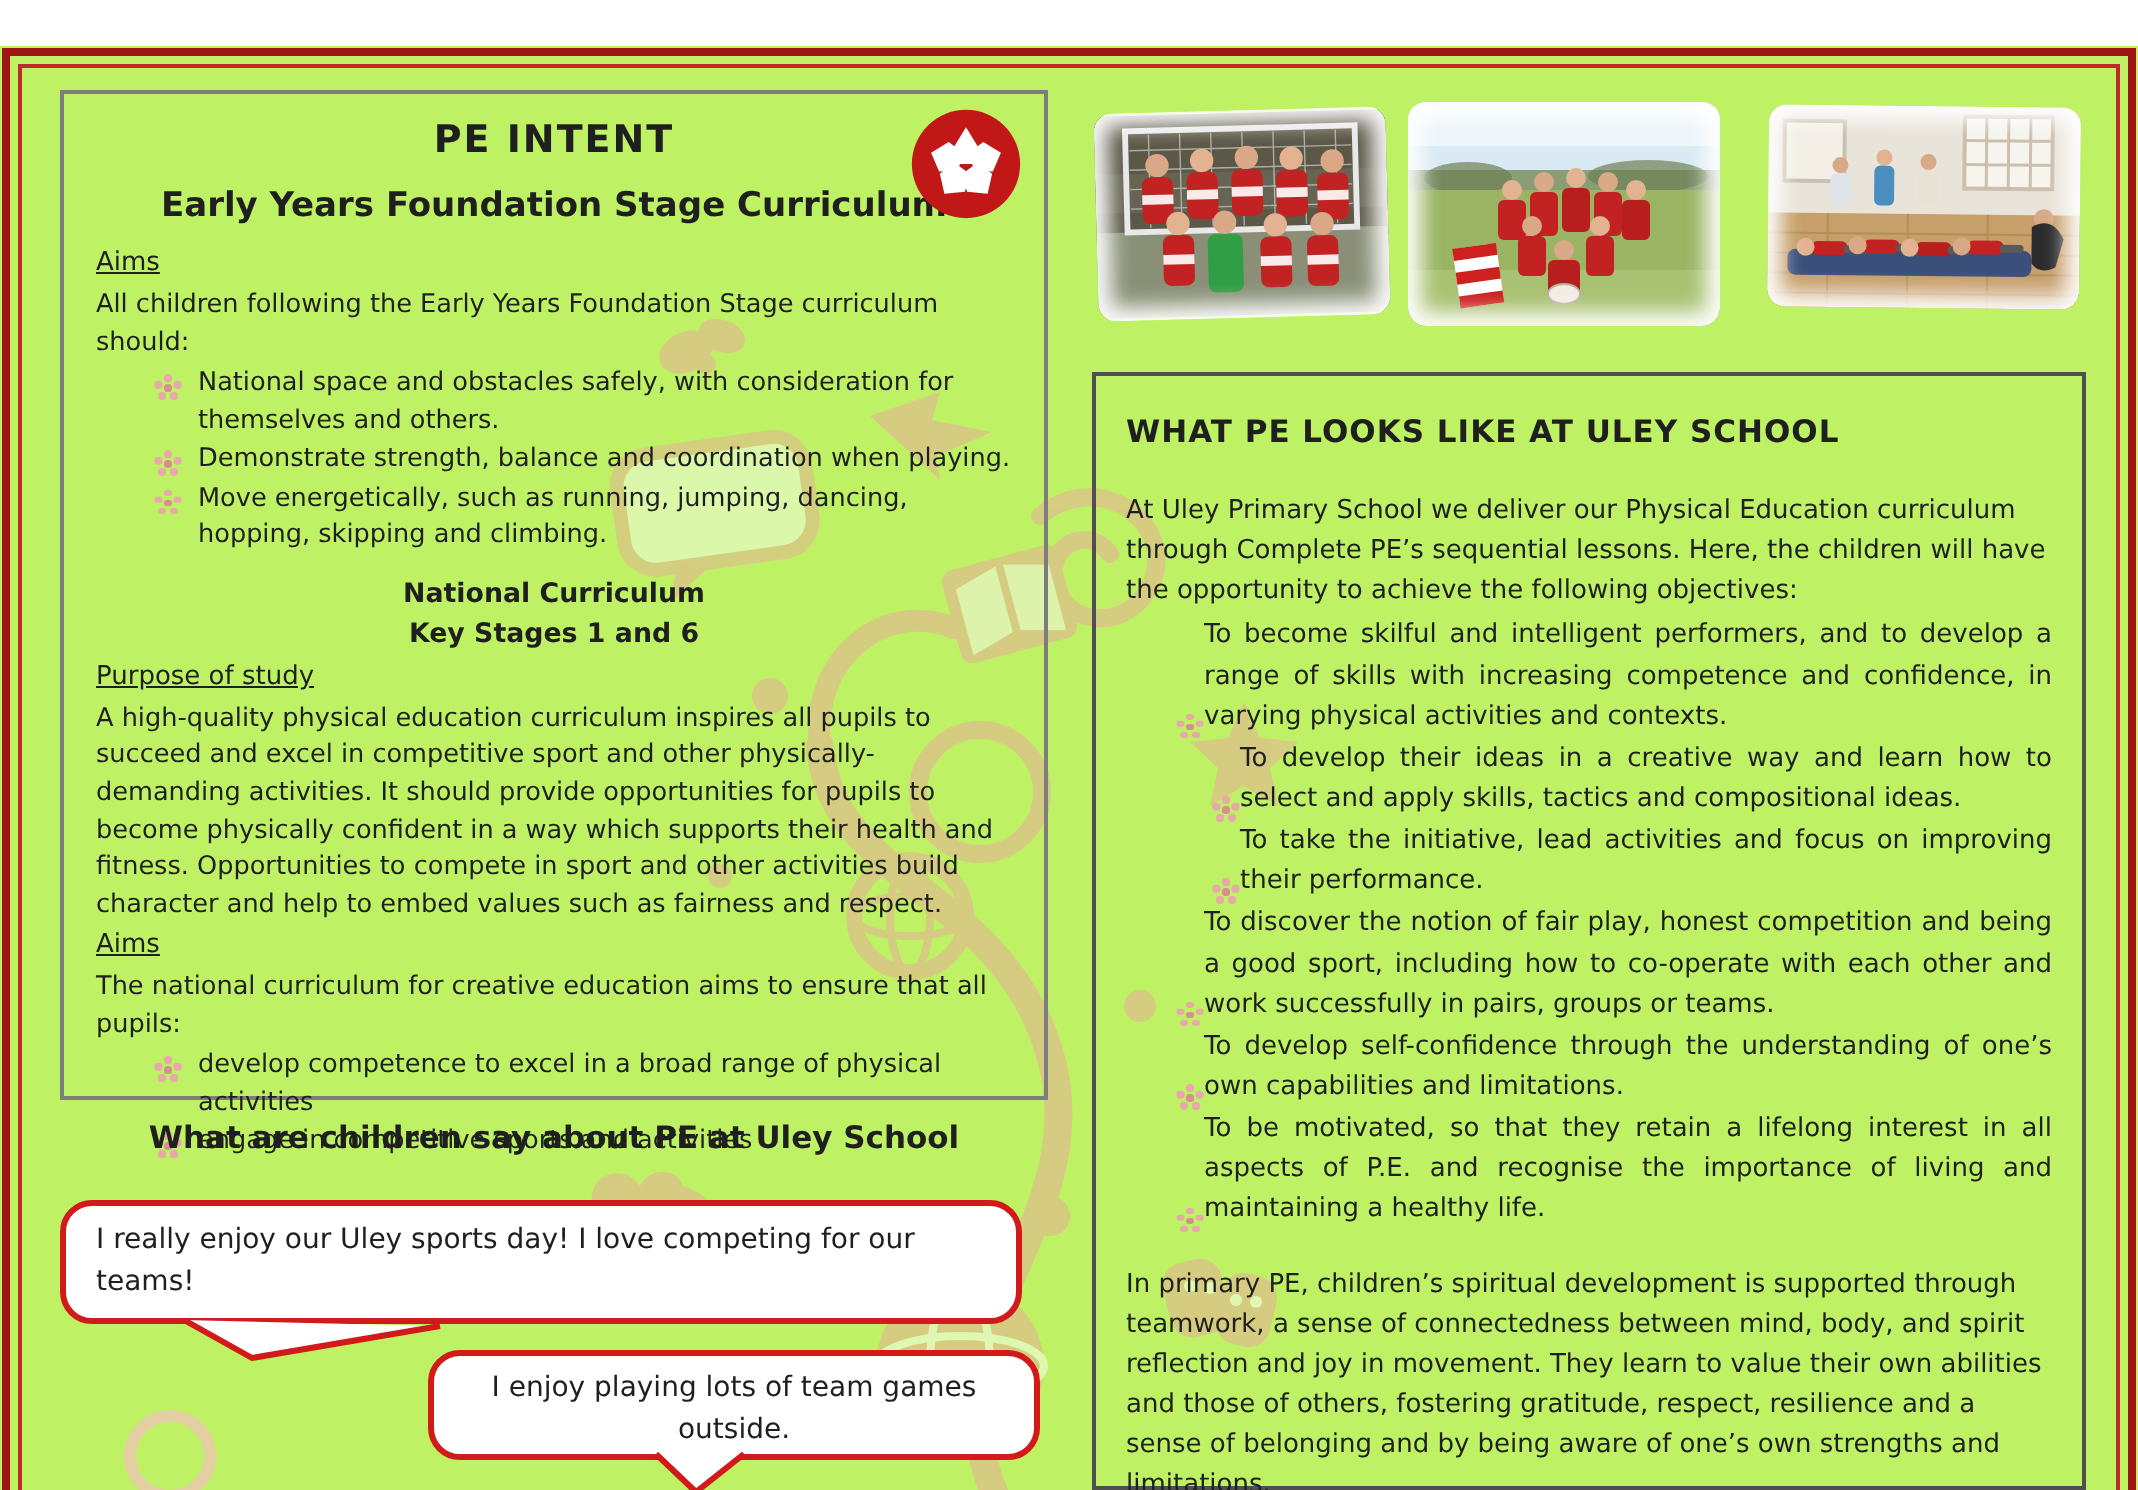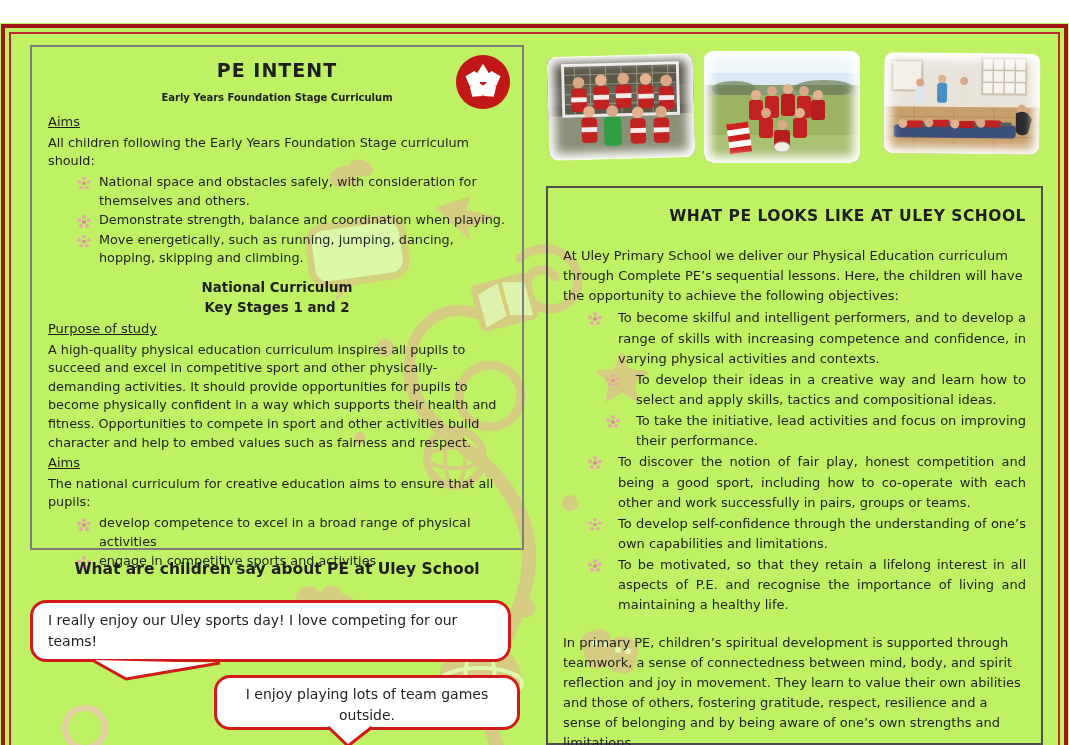--- a/index.html
+++ b/index.html
@@ -9,21 +9,21 @@
   .border-outer{position:absolute;inset:1px;border:4px solid #9e1616;pointer-events:none;z-index:6;}
   .border-inner{position:absolute;inset:9px;border:2px solid #bc2a2a;pointer-events:none;z-index:6;}
 
   .flourish{position:absolute;left:265px;top:115px;width:465px;height:625px;z-index:1;}
   .accents{position:absolute;inset:0;z-index:1;}
 
   
   .intent-box{position:absolute;left:30px;top:22px;width:494px;height:505px;box-sizing:border-box;
               border:2px solid #7d7d7d;padding:8px 16px;z-index:2;font-size:12.8px;line-height:1.45;}
   .intent-title{text-align:center;font-weight:bold;font-size:19px;letter-spacing:1px;margin:2px 0 6px;}
-  .intent-sub{text-align:center;font-weight:bold;font-size:10px;margin:0 0 8px;}
+  .intent-sub{text-align:center;font-weight:bold;font-size:17px;margin:0 0 8px;}
   .u{text-decoration:underline;}
   .hd{font-size:13px;margin:2px 0;}
   .para{margin:0 0 2px;}
   .ball{position:absolute;right:10px;top:6px;width:58px;height:58px;}
 
   .row{display:flex;gap:9px;margin:1px 0 1px 30px;}
   .row .txt{flex:1;}
   .fl{position:relative;width:12px;height:12px;flex:none;margin-top:4px;}
   .fl::before{content:"";position:absolute;left:4px;top:5px;width:3.5px;height:3.5px;border-radius:50%;
       background:#d98f8f;
@@ -44,23 +44,23 @@
   .photo svg{display:block;width:100%;height:100%;}
   .photo::after{content:"";position:absolute;inset:0;border-radius:9px;pointer-events:none;
                 box-shadow:inset 0 0 10px 7px rgba(255,255,255,.95);}
   .photo1{left:548px;top:32px;width:146px;height:104px;transform:rotate(-1.5deg);}
   .photo2{left:704px;top:28px;width:156px;height:112px;}
   .photo3{left:884px;top:30px;width:156px;height:101px;transform:rotate(.6deg);}
 
   
   .looks-box{position:absolute;left:546px;top:163px;width:497px;height:559px;box-sizing:border-box;
              border:2px solid #4f4f4f;padding:12px 15px;z-index:2;font-size:13px;line-height:1.55;}
-  .looks-title{text-align:right;font-weight:bold;font-size:15.5px;letter-spacing:.5px;margin:4px 0 18px;}
+  .looks-title{text-align:left;font-weight:bold;font-size:15.5px;letter-spacing:.5px;margin:4px 0 18px;}
   .looks-intro{margin:0 0 2px;}
-  .obj{display:flex;gap:17px;margin:1px 0;}
+  .obj{display:flex;gap:1px;margin:1px 0;align-items:flex-end;}
   .obj .txt{flex:1;text-align:justify;}
   .lvl1{margin-left:26px;}
   .lvl2{margin-left:44px;}
   .closing{margin-top:17px;}
 </style>
 </head>
 <body>
 
 <div id="stage">
 
@@ -158,21 +158,21 @@
       <span class="fl"></span>
       <span class="txt">Demonstrate strength, balance and coordination when playing.</span>
       </div>
     <div class="row">
       <span class="fl"></span>
       <span class="txt">Move energetically, such as running, jumping, dancing, hopping, skipping and climbing.</span>
       </div>
 
     <div class="nc-center">
       <div>National Curriculum</div>
-      <div>Key Stages 1 and 2</div>
+      <div>Key Stages 1 and 6</div>
     </div>
 
     <div class="hd"><span class="u">Purpose of study</span></div>
     <div class="para">A high-quality physical education curriculum inspires all pupils to succeed and excel in competitive sport and other physically-demanding activities. It should provide opportunities for pupils to become physically confident in a way which supports their health and fitness. Opportunities to compete in sport and other activities build character and help to embed values such as fairness and respect.</div>
 
     <div class="hd"><span class="u">Aims</span></div>
     <div class="para">The national curriculum for creative education aims to ensure that all pupils:</div>
 
     <div class="row">
       <span class="fl"></span>

